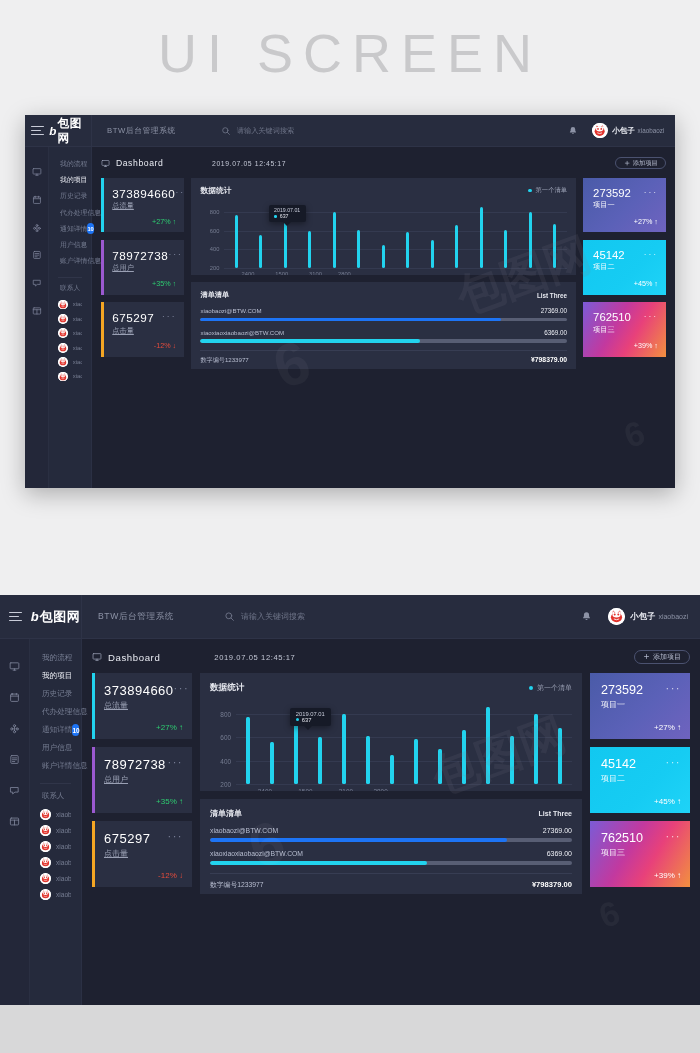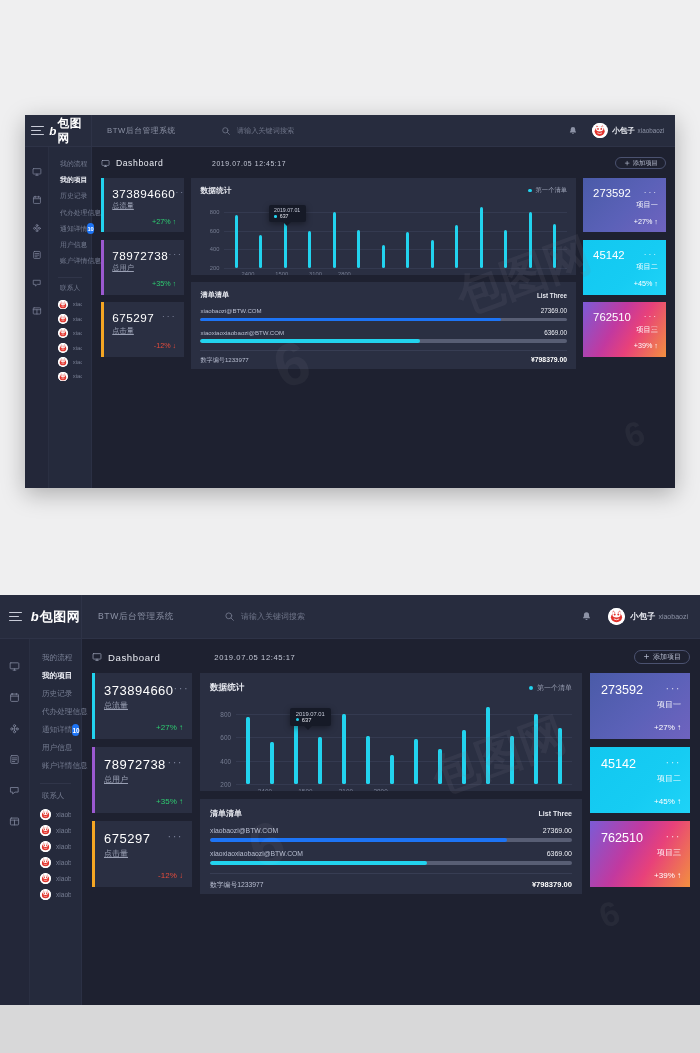--- a/index.html
+++ b/index.html
@@ -109,21 +109,21 @@
   
   .menu {
     background:#252a3c; flex:none;
     border-right:1px solid #2b3044;
     display:flex; flex-direction:column;
   }
   .menu-item {
     position:relative; display:flex; align-items:center;
     color:#767d92; white-space:nowrap;
   }
-  .menu-item.active { color:#e9ebf2; font-weight:700; }
+  .menu-item.active { color:#e9ebf2; font-weight:400; }
   .badge {
     background:#1d74f5; color:#fff; border-radius:999px;
     display:flex; align-items:center; justify-content:center;
     font-weight:700; margin-left:auto;
   }
   .menu-div { border-top:1px solid #303549; }
   .contacts-title { color:#767d92; }
   .contact {
     display:flex; align-items:center;
   }
@@ -202,36 +202,39 @@
   .lrow-val { margin-left:auto; color:#eef0f6; }
   .track { background:#585e74; border-radius:999px; overflow:hidden; width:100%; }
   .fill { height:100%; border-radius:999px; }
   .lfoot { display:flex; align-items:baseline; border-top:1px solid #373d53; }
   .lfoot-name { color:#b9bfd2; }
   .lfoot-val { margin-left:auto; color:#fff; font-weight:700; }
 
   
   .gcard { position:relative; overflow:hidden; display:flex; flex-direction:column; }
   .gnum { color:#fff; }
-  .glabel { color:rgba(255,255,255,.92);text-align:right; }
+  .glabel { color:rgba(255,255,255,.92); }
   .gdelta { margin-top:auto; text-align:right; color:#fff; white-space:nowrap; }
   .gdots { margin-left:auto; color:rgba(255,255,255,.7); letter-spacing:1.5px; line-height:1; }
 
   
   .wm {
     position:absolute; pointer-events:none; color:rgba(255,255,255,.045);
     font-weight:700; white-space:nowrap; transform:rotate(-20deg);
   }
   .wm-gray { color:rgba(120,125,140,.13); }
 </style>
 </head>
 <body>
 
 <div id="page">
 
+  <div class="banner">
+    <div class="banner-title">UI SCREEN</div>
+  </div>
   <div class="gap-band"></div>
   <div class="bottom-band"></div>
 
   <div class="dash small" id="dash-small">
       <div class="topbar" style="padding-left: 0px;">
     <div style="width:24.30px;display:flex;align-items:center;justify-content:center;height:100%;">
       <div class="hamb">
             <i></i>
             <i></i>
             <i></i>

